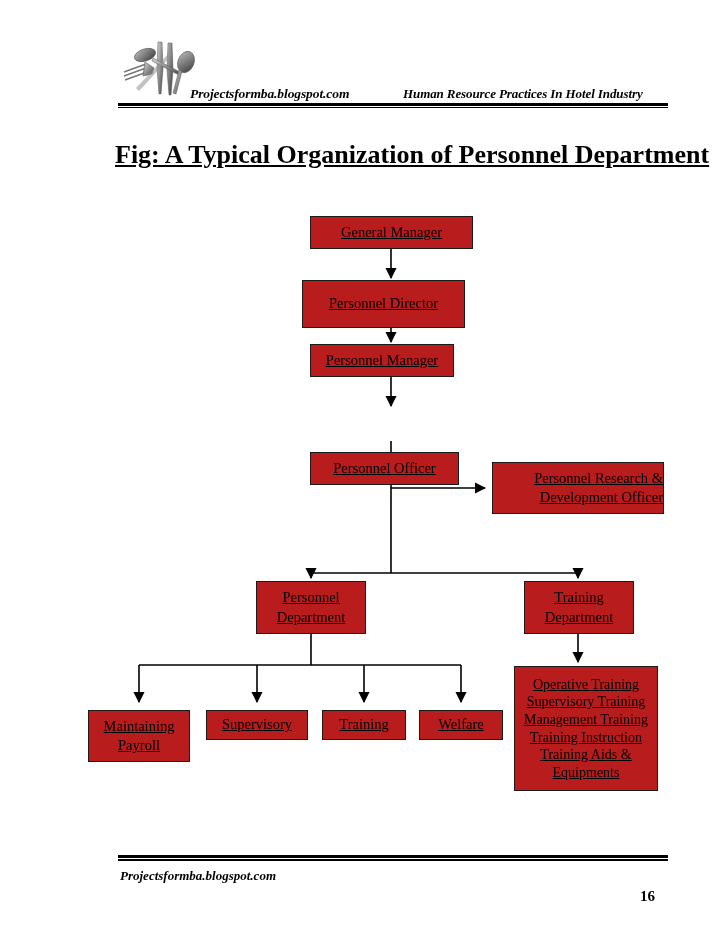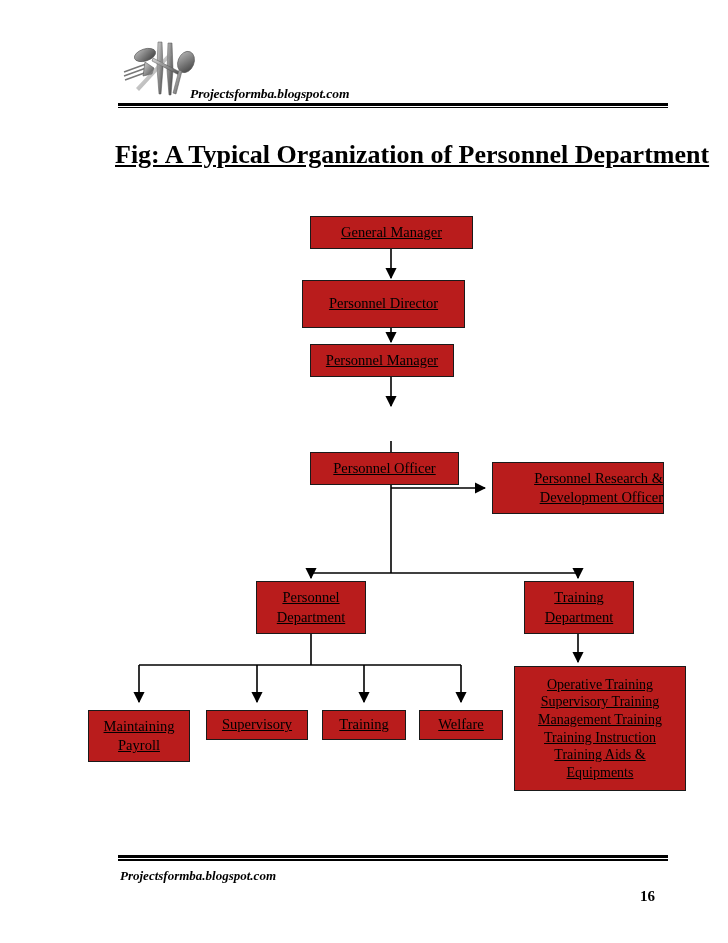--- a/index.html
+++ b/index.html
@@ -162,20 +162,21 @@
 
     <ellipse cx="68" cy="24" rx="8" ry="11" transform="rotate(22 68 24)" fill="url(#mg2)" stroke="#555" stroke-width="0.6"></ellipse>
     <path d="M64 33 L58 56 L55 55 L61 32 Z" fill="url(#mg)" stroke="#555" stroke-width="0.5"></path>
 
     <path d="M18 50 L52 14 L54 17 L21 53 Z" fill="url(#mg)" opacity="0.55"></path>
   </svg>
 </div>
 
 <div id="header-band">
   <span class="hdr-text" id="hdr-site">Projectsformba.blogspot.com</span>
+  <span class="hdr-text" id="hdr-subject">Human Resource Practices In Hotel Industry</span>
 </div>
 
 <div id="header-rule">
   <div class="rule-thick"></div>
   <div class="rule-thin"></div>
 </div>
 
 <div id="figure-title">Fig: A Typical Organization of Personnel Department</div>
 
 <svg id="chart">
@@ -252,21 +253,21 @@
 </div>
 
 <div class="node" style="left:322px; top:710px; width:84px; height:30px;">
   <span class="ln">Training</span>
 </div>
 
 <div class="node" style="left:419px; top:710px; width:84px; height:30px;">
   <span class="ln">Welfare</span>
 </div>
 
-<div class="node tight" style="left:514px; top:666px; width:172px; height:125px;">
+<div class="node tight" style="left:514px; top:666px; width:144px; height:125px;">
   <span class="ln">Operative Training</span>
   <span class="ln">Supervisory Training</span>
   <span class="ln">Management Training</span>
   <span class="ln">Training Instruction</span>
   <span class="ln">Training Aids &amp;</span>
   <span class="ln">Equipments</span>
 </div>
 
 <div id="footer-rule">
   <div class="rule-thick"></div>

